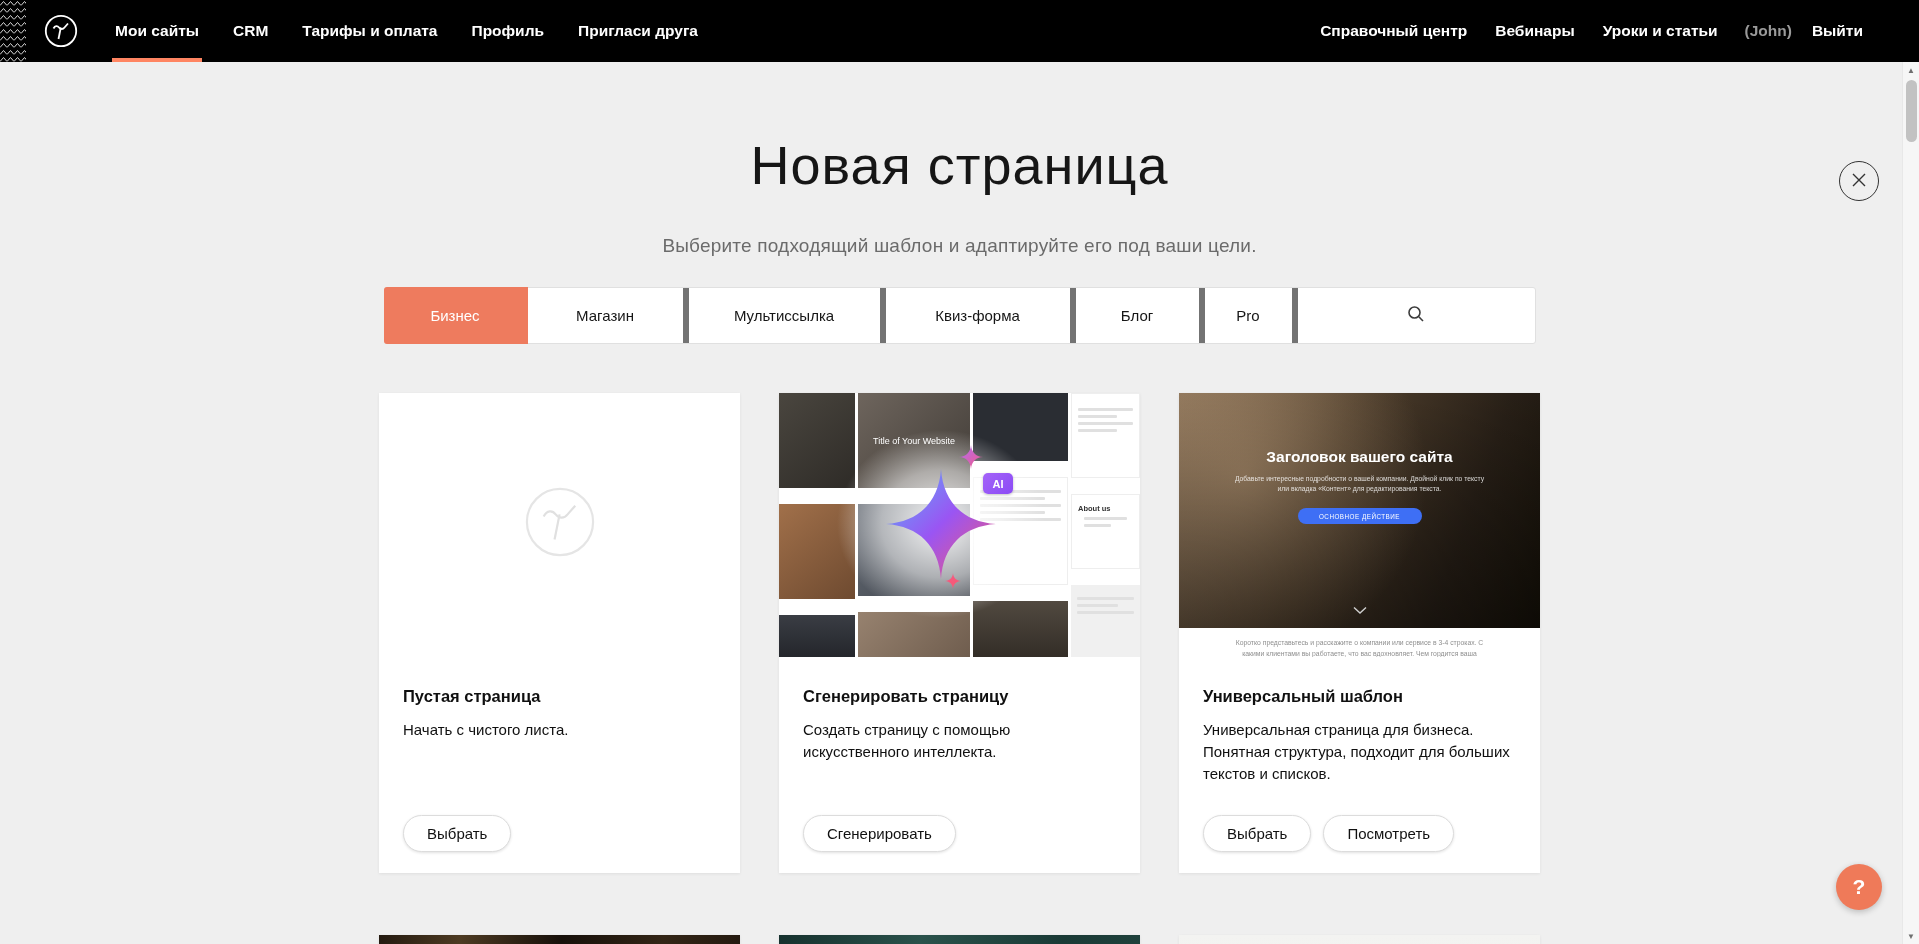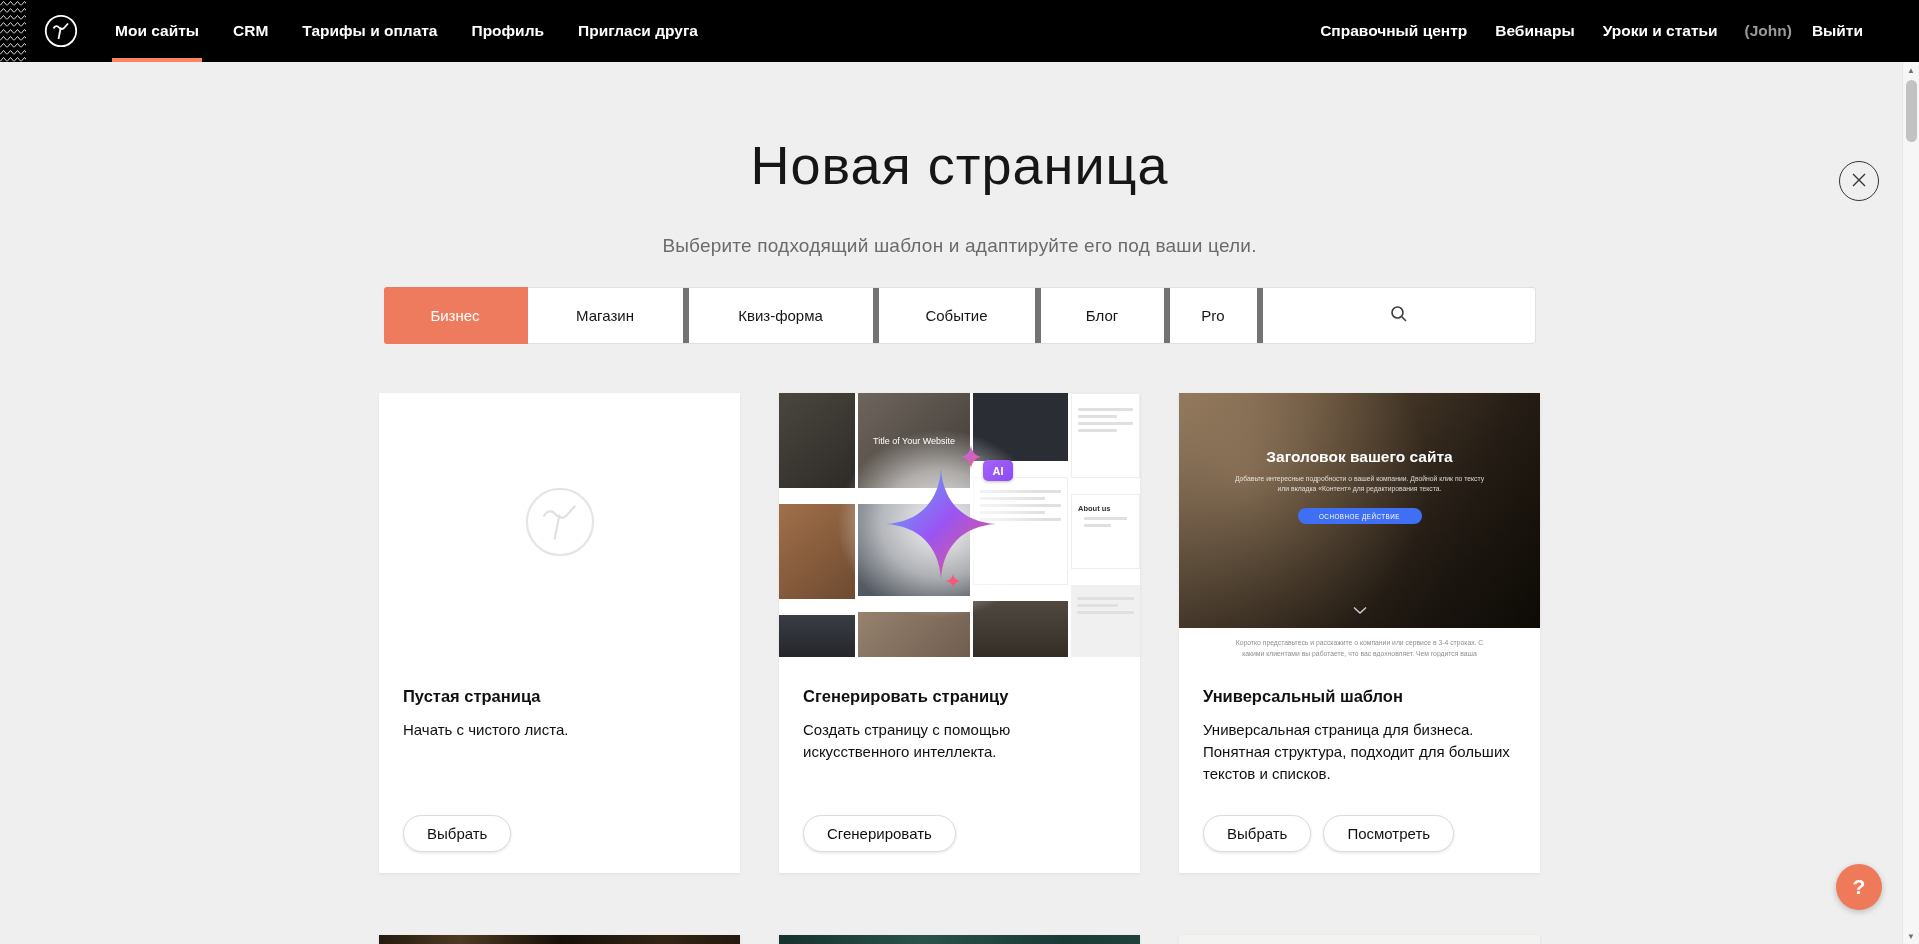--- a/index.html
+++ b/index.html
@@ -80,21 +80,21 @@
   .tile-about { height:75px; background:#fff; border:1px solid #eee; font-size:7.5px; font-weight:bold;
                 color:#333; padding:9px 6px 0; }
   .m4c { flex:1; background:#f0f0f0; padding-top:8px; }
   .bar { height:3px; background:#e0e0e0; margin:4px 6px 0; border-radius:1px; }
   .bar.short { margin-right:22px; }
   .glow { position:absolute; left:57px; top:36px; width:210px; height:190px;
           background:radial-gradient(ellipse at center, rgba(255,255,255,.95) 0%, rgba(255,255,255,.55) 40%, rgba(255,255,255,0) 70%); }
   .star-big { position:absolute; left:107px; top:76px; }
   .star-s1 { position:absolute; left:180px; top:52px; }
   .star-s2 { position:absolute; left:166px; top:180px; }
-  .ai-badge { position:absolute; left:204px; top:67px; width:30px; height:21px; border-radius:5px;
+  .ai-badge { position:absolute; left:204px; top:80px; width:30px; height:21px; border-radius:5px;
               background:linear-gradient(135deg,#a463f8,#8b4bf5); color:#fff; font-size:11px; font-weight:bold;
               display:flex; align-items:center; justify-content:center; box-shadow:0 1px 3px rgba(0,0,0,.25); }
 
   
   .hero { height:235px; position:relative; display:flex; flex-direction:column; align-items:center; color:#fff;
           background:
             linear-gradient(rgba(0,0,0,.05),rgba(0,0,0,.42)),
             radial-gradient(circle at 18% 35%, rgba(214,178,138,.5), rgba(0,0,0,0) 55%),
             linear-gradient(110deg,#8a7258 0%,#53422f 40%,#2a2118 75%,#171209 100%); }
   .hero-title { margin-top:55px; font-size:15.5px; font-weight:bold; }
@@ -173,22 +173,22 @@
         </svg>
     </span>
   </button>
 
   <h1 class="page-title">Новая страница</h1>
   <div class="page-subtitle">Выберите подходящий шаблон и адаптируйте его под ваши цели.</div>
 
   <div class="tabs">
     <div class="tab t0 active">Бизнес</div>
     <div class="tab t1">Магазин</div>
+    <div class="tab t2">Мультиссылка</div>
     <div class="tab t3">Квиз-форма</div>
-    <div class="tab t4">Событие</div>
     <div class="tab t5">Блог</div>
     <div class="tab t6">Pro</div>
     <div class="tab tsearch">
       <span>
         <svg width="20" height="20" viewBox="0 0 20 20" fill="none">
           <circle cx="8.5" cy="8.5" r="5.5" stroke="#3c3c3c" stroke-width="1.6"></circle>
           <path d="M12.8 12.8 L17 17" stroke="#3c3c3c" stroke-width="1.6"></path>
         </svg>
       </span>
     </div>

